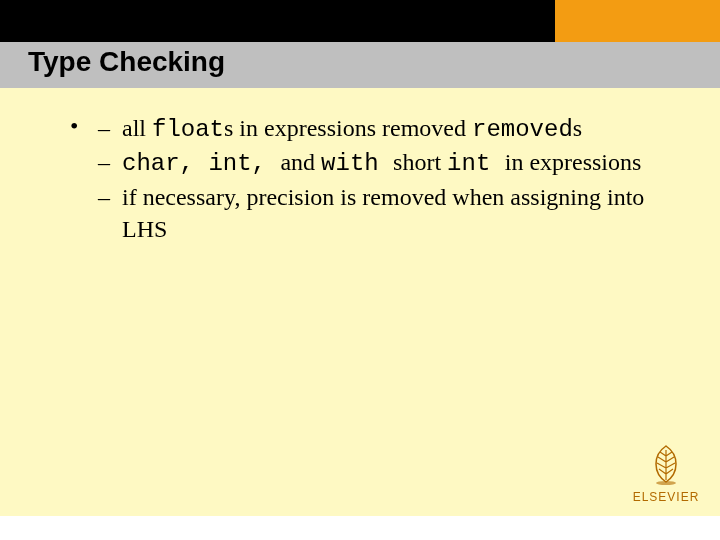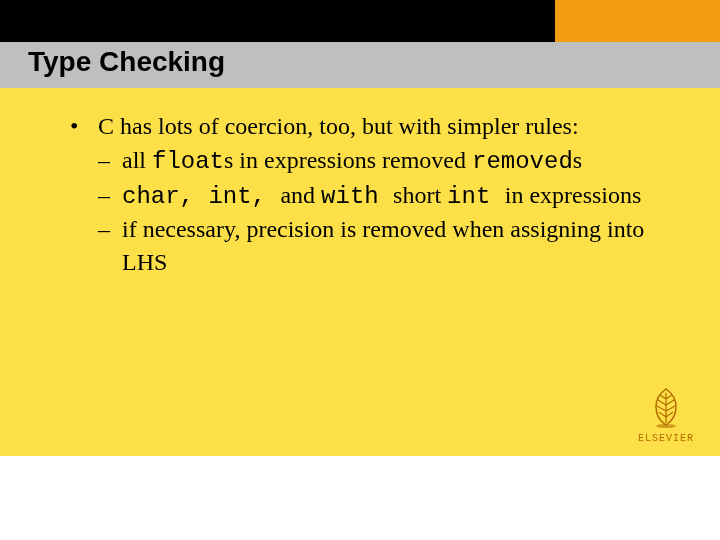--- a/index.html
+++ b/index.html
@@ -1,48 +1,47 @@
 <!DOCTYPE html>
 <html><head>
 <meta charset="utf-8">
 <style>
   * { margin: 0; padding: 0; box-sizing: border-box; }
   html, body { width: 720px; height: 540px; overflow: hidden; font-family: "Times New Roman", Times, serif; background: #fff; }
-  .slide { position: relative; width: 720px; height: 456px; background: #fde047; }
+  .slide { position: relative; width: 720px; height: 516px; background: #fef9c3; }
   .top-black { position: absolute; left: 0; top: 0; width: 720px; height: 42px; background: #000; }
   .top-orange { position: absolute; right: 0; top: 0; width: 165px; height: 42px; background: #f39c12; }
   .title-bar { position: absolute; left: 0; top: 42px; width: 720px; height: 46px; background: #bfbfbf; }
   .title-text { position: absolute; left: 28px; top: 46px; font-family: Arial, Helvetica, sans-serif; font-weight: 900; font-size: 28px; color: #000; letter-spacing: 0px; font-stretch: condensed; }
   .body { position: absolute; left: 70px; top: 110px; width: 615px; font-size: 24px; line-height: 1.35; color: #000; }
   .bullet-row { display: flex; }
   .bullet-mark { width: 28px; flex: 0 0 28px; }
   .bullet-content { flex: 1; }
   .sub-list { margin-top: 2px; }
   .sub-row { display: flex; }
   .sub-mark { width: 24px; flex: 0 0 24px; }
   .sub-content { flex: 1; }
   .mono { font-family: "Courier New", Courier, monospace; font-weight: normal; }
   .logo { position: absolute; right: 18px; bottom: 12px; width: 72px; text-align: center; }
   .logo svg { display: block; margin: 0 auto; }
-  .logo-text { font-family: Liberation Mono, monospace; font-size: 10px; letter-spacing: 1px; color: #b26a00; margin-top: 2px; }
+  .logo-text { font-family: Liberation Sans, sans-serif; font-size: 12px; letter-spacing: 1px; color: #b26a00; margin-top: 2px; }
 </style>
 </head>
 <body>
 
 <div class="slide">
   <div class="top-black"></div>
   <div class="top-orange"></div>
   <div class="title-bar"></div>
   <div class="title-text">Type Checking</div>
 
   <div class="body">
     <div class="bullet-row">
       <div class="bullet-mark">•</div>
       <div class="bullet-content">
-        <div>C has lots of coercion, too, but with simpler rules:</div>
         <div class="sub-list" id="sub-list">
             <div class="sub-row">
               <div class="sub-mark">–</div>
               <div class="sub-content"><span>all </span><span class="mono">float</span><span>s in expressions removed </span><span class="mono">removed</span><span>s</span></div>
             </div>
             <div class="sub-row">
               <div class="sub-mark">–</div>
               <div class="sub-content"><span class="mono">char, int, </span><span>and </span><span class="mono">with </span><span>short </span><span class="mono">int </span><span>in expressions</span></div>
             </div>
             <div class="sub-row">

